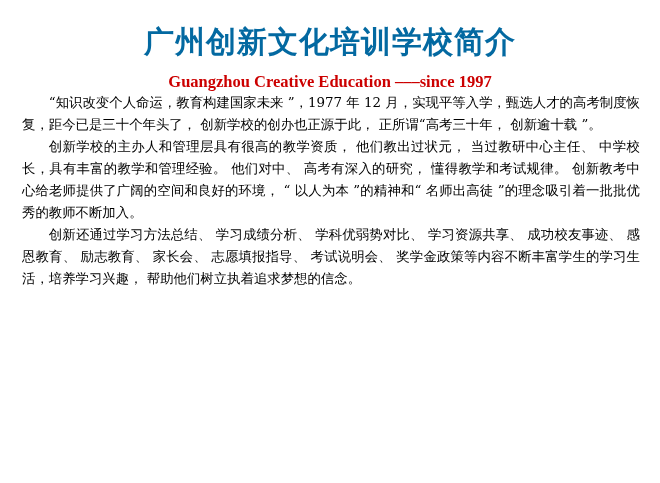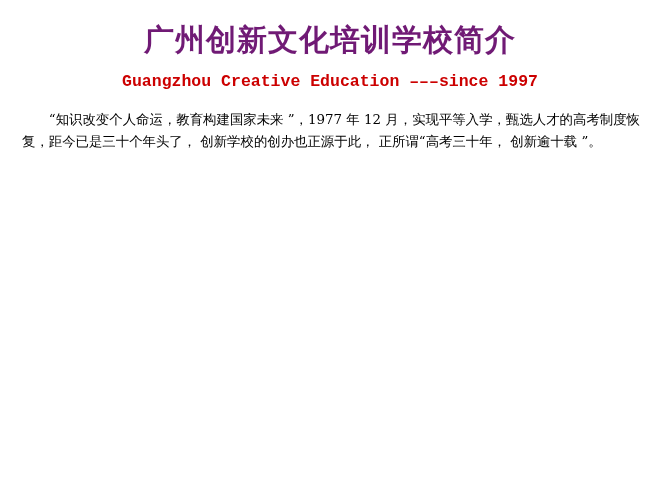--- a/index.html
+++ b/index.html
@@ -15,39 +15,38 @@
   }
   .page {
     position: relative;
     width: 660px;
     height: 483px;
     box-sizing: border-box;
     padding: 18px 14px 6px 14px;
   }
   .title-cn {
     text-align: center;
-    color: #701a75;
-    font-family: Liberation Mono, monospace;
+    color: #0369a1;
+    font-family: Liberation Sans, sans-serif;
     font-weight: bold;
     font-size: 30px;
     letter-spacing: 1px;
     line-height: 1.2;
     margin: 6px 0 0 0;
   }
   .title-en {
     text-align: center;
     color: #cc0000;
-    font-family: Liberation Mono, monospace;
+    font-family: Liberation Serif, serif;
     font-weight: bold;
     font-size: 16.5px;
     letter-spacing: 0px;
     margin: 12px 0 0 0;
   }
   .body-text {
-    margin-top: 18px;
     padding: 0 6px 0 8px;
   }
   .para {
     font-family: "DejaVu Serif", "Liberation Serif", serif;
     font-size: 13.4px;
     color: #000000;
     line-height: 1.62;
     text-align: justify;
     text-justify: inter-ideograph;
     text-indent: 2em;
@@ -58,15 +57,17 @@
 <body>
 
 <div class="page">
 
   <h1 class="title-cn">广州创新文化培训学校简介</h1>
 
   <h2 class="title-en">Guangzhou Creative Education –––since 1997</h2>
 
   <div class="body-text">
     <p class="para">“知识改变个人命运，教育构建国家未来 ”，1977 年 12 月，实现平等入学，甄选人才的高考制度恢复，距今已是三十个年头了， 创新学校的创办也正源于此， 正所谓“高考三十年， 创新逾十载 ”。</p>
+    <p class="para">创新学校的主办人和管理层具有很高的教学资质， 他们教出过状元， 当过教研中心主任、 中学校长，具有丰富的教学和管理经验。 他们对中、 高考有深入的研究， 懂得教学和考试规律。 创新教考中心给老师提供了广阔的空间和良好的环境， “ 以人为本 ”的精神和“ 名师出高徒 ”的理念吸引着一批批优秀的教师不断加入。</p>
+    <p class="para">创新还通过学习方法总结、 学习成绩分析、 学科优弱势对比、 学习资源共享、 成功校友事迹、 感恩教育、 励志教育、 家长会、 志愿填报指导、 考试说明会、 奖学金政策等内容不断丰富学生的学习生活，培养学习兴趣， 帮助他们树立执着追求梦想的信念。</p>
   </div>
 
 </div>
 
 </body></html>

